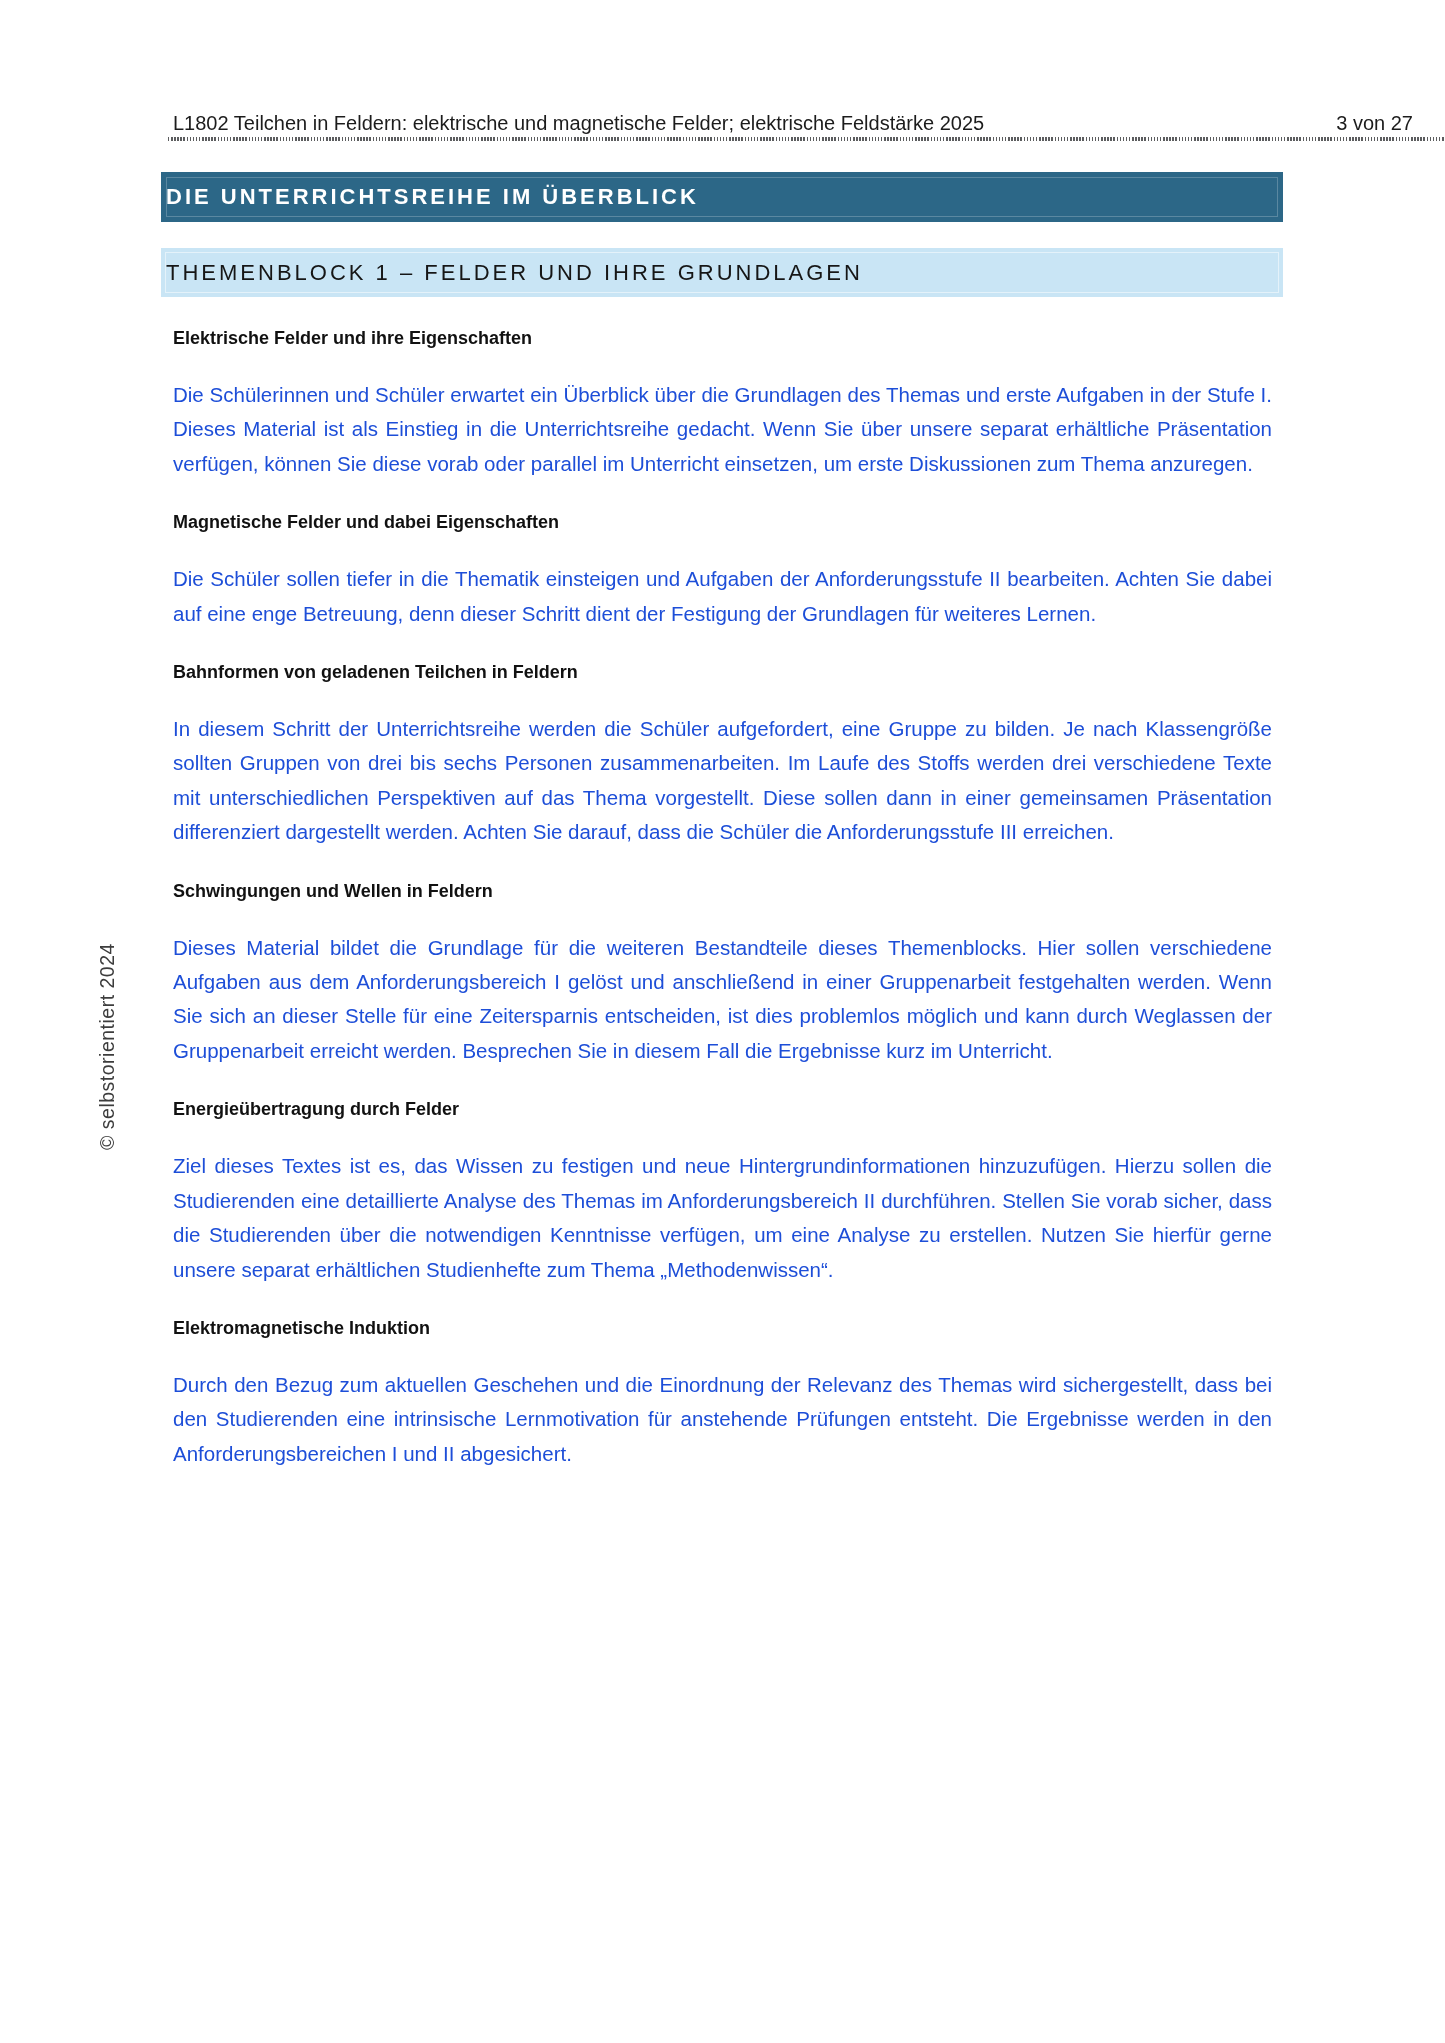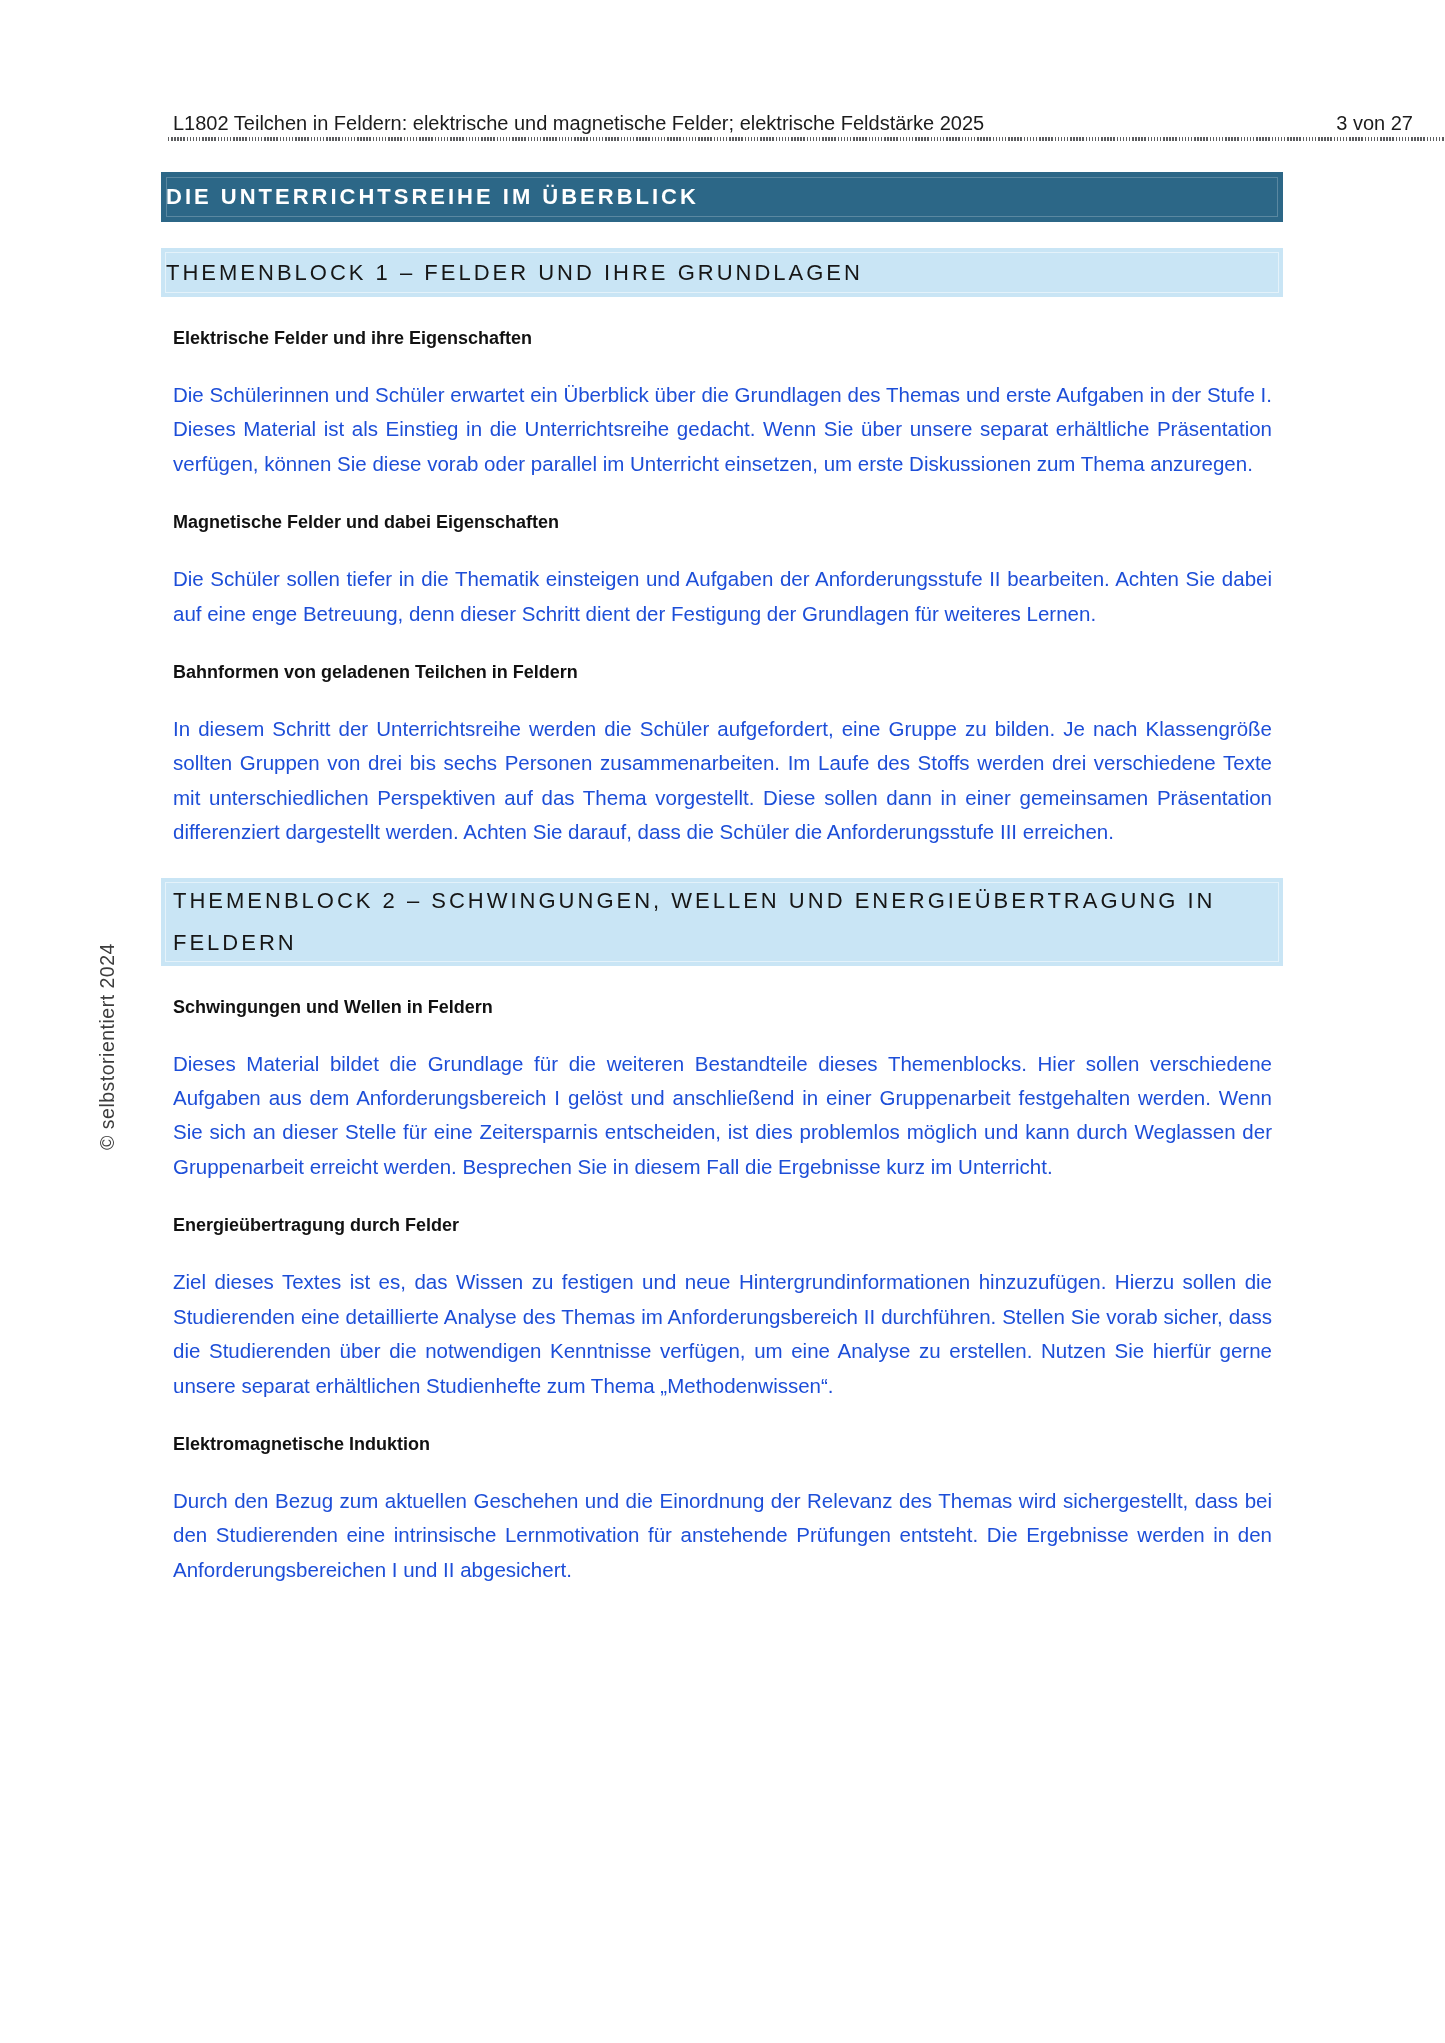--- a/index.html
+++ b/index.html
@@ -126,21 +126,20 @@
 
     <h3 class="sub-heading">Elektrische Felder und ihre Eigenschaften</h3>
     <p class="para">Die Schülerinnen und Schüler erwartet ein Überblick über die Grundlagen des Themas und erste Aufgaben in der Stufe I. Dieses Material ist als Einstieg in die Unterrichtsreihe gedacht. Wenn Sie über unsere separat erhältliche Präsentation verfügen, können Sie diese vorab oder parallel im Unterricht einsetzen, um erste Diskussionen zum Thema anzuregen.</p>
 
     <h3 class="sub-heading">Magnetische Felder und dabei Eigenschaften</h3>
     <p class="para">Die Schüler sollen tiefer in die Thematik einsteigen und Aufgaben der Anforderungsstufe II bearbeiten. Achten Sie dabei auf eine enge Betreuung, denn dieser Schritt dient der Festigung der Grundlagen für weiteres Lernen.</p>
 
     <h3 class="sub-heading">Bahnformen von geladenen Teilchen in Feldern</h3>
     <p class="para">In diesem Schritt der Unterrichtsreihe werden die Schüler aufgefordert, eine Gruppe zu bilden. Je nach Klassengröße sollten Gruppen von drei bis sechs Personen zusammenarbeiten. Im Laufe des Stoffs werden drei verschiedene Texte mit unterschiedlichen Perspektiven auf das Thema vorgestellt. Diese sollen dann in einer gemeinsamen Präsentation differenziert dargestellt werden. Achten Sie darauf, dass die Schüler die Anforderungsstufe III erreichen.</p>
 
-    <div class="banner light tb2">THEMENBLOCK 2 – SCHWINGUNGEN, WELLEN UND ENERGIEÜBERTRAGUNG IN FELDERN</div>
 
     <h3 class="sub-heading">Schwingungen und Wellen in Feldern</h3>
     <p class="para">Dieses Material bildet die Grundlage für die weiteren Bestandteile dieses Themenblocks. Hier sollen verschiedene Aufgaben aus dem Anforderungsbereich I gelöst und anschließend in einer Gruppenarbeit festgehalten werden. Wenn Sie sich an dieser Stelle für eine Zeitersparnis entscheiden, ist dies problemlos möglich und kann durch Weglassen der Gruppenarbeit erreicht werden. Besprechen Sie in diesem Fall die Ergebnisse kurz im Unterricht.</p>
 
     <h3 class="sub-heading">Energieübertragung durch Felder</h3>
     <p class="para">Ziel dieses Textes ist es, das Wissen zu festigen und neue Hintergrundinformationen hinzuzufügen. Hierzu sollen die Studierenden eine detaillierte Analyse des Themas im Anforderungsbereich II durchführen. Stellen Sie vorab sicher, dass die Studierenden über die notwendigen Kenntnisse verfügen, um eine Analyse zu erstellen. Nutzen Sie hierfür gerne unsere separat erhältlichen Studienhefte zum Thema „Methodenwissen“.</p>
 
     <h3 class="sub-heading">Elektromagnetische Induktion</h3>
     <p class="para">Durch den Bezug zum aktuellen Geschehen und die Einordnung der Relevanz des Themas wird sichergestellt, dass bei den Studierenden eine intrinsische Lernmotivation für anstehende Prüfungen entsteht. Die Ergebnisse werden in den Anforderungsbereichen I und II abgesichert.</p>
 

